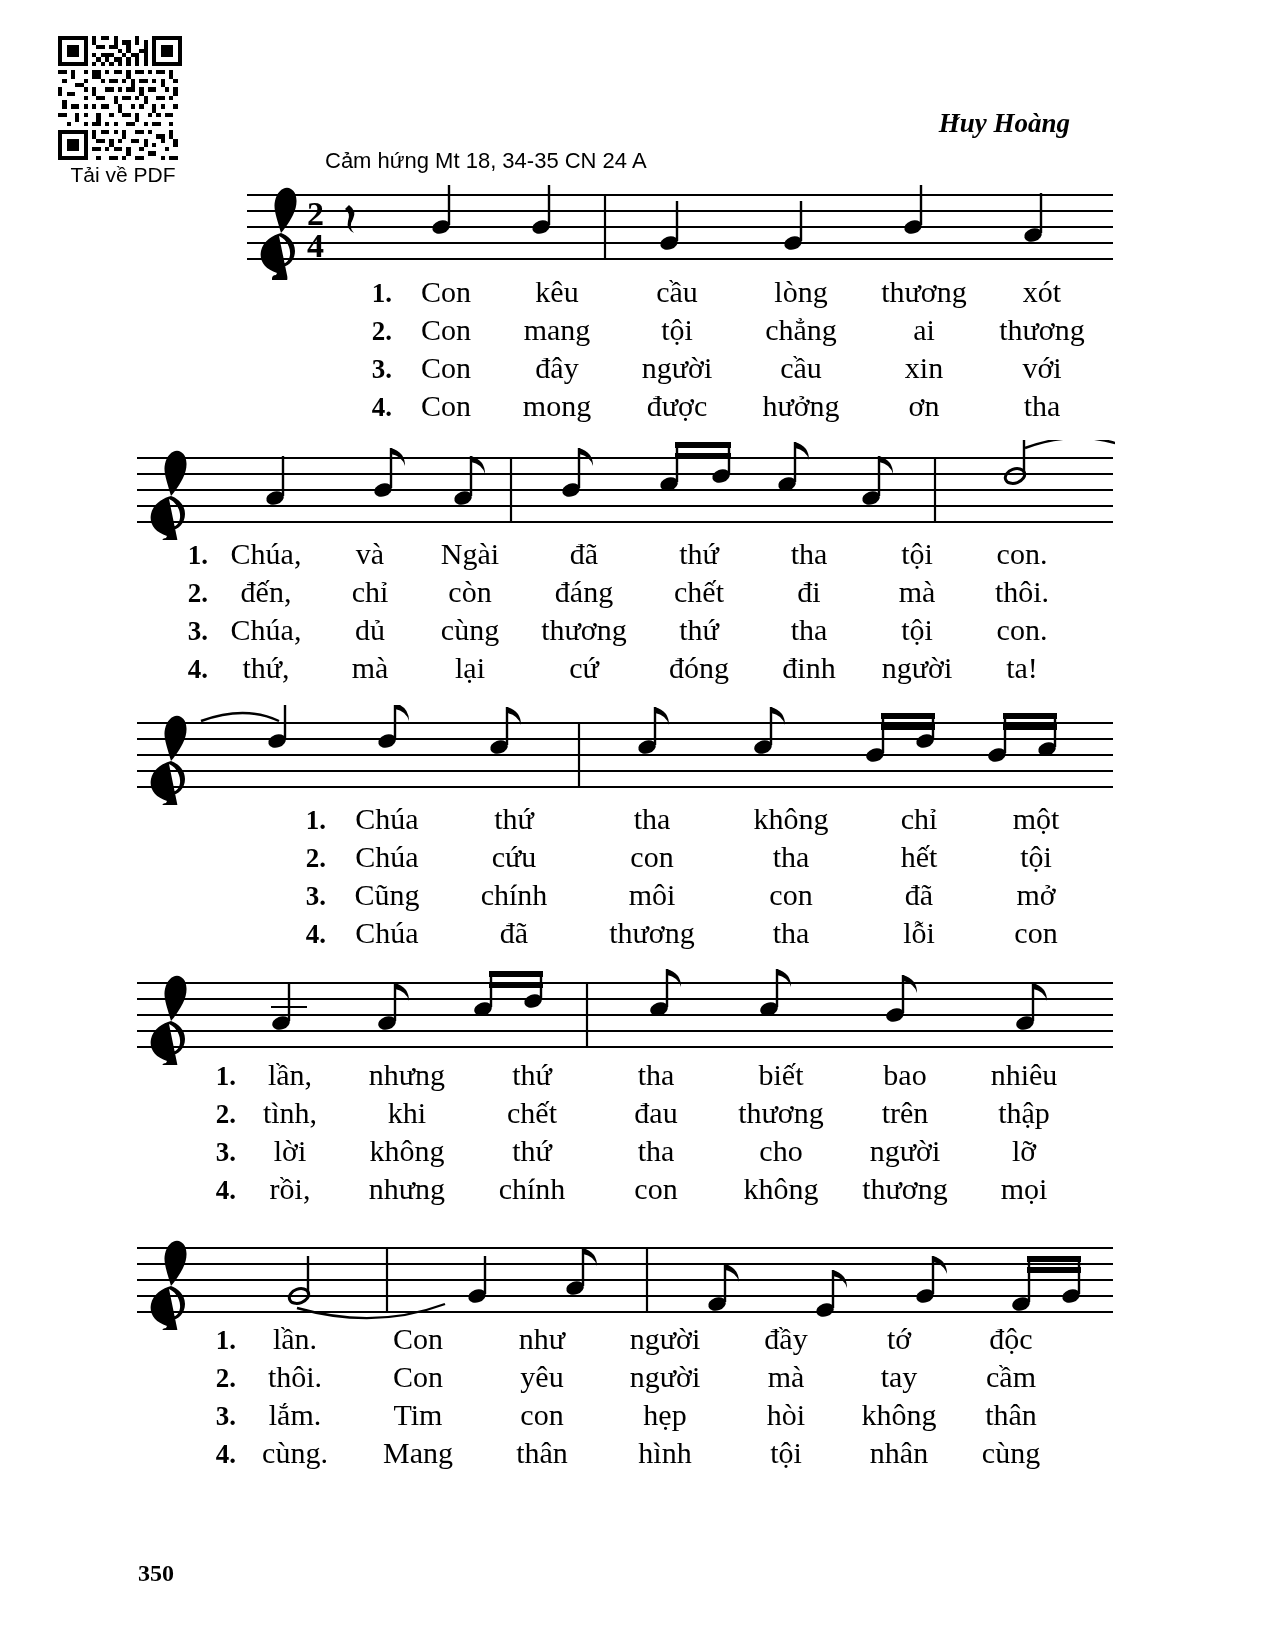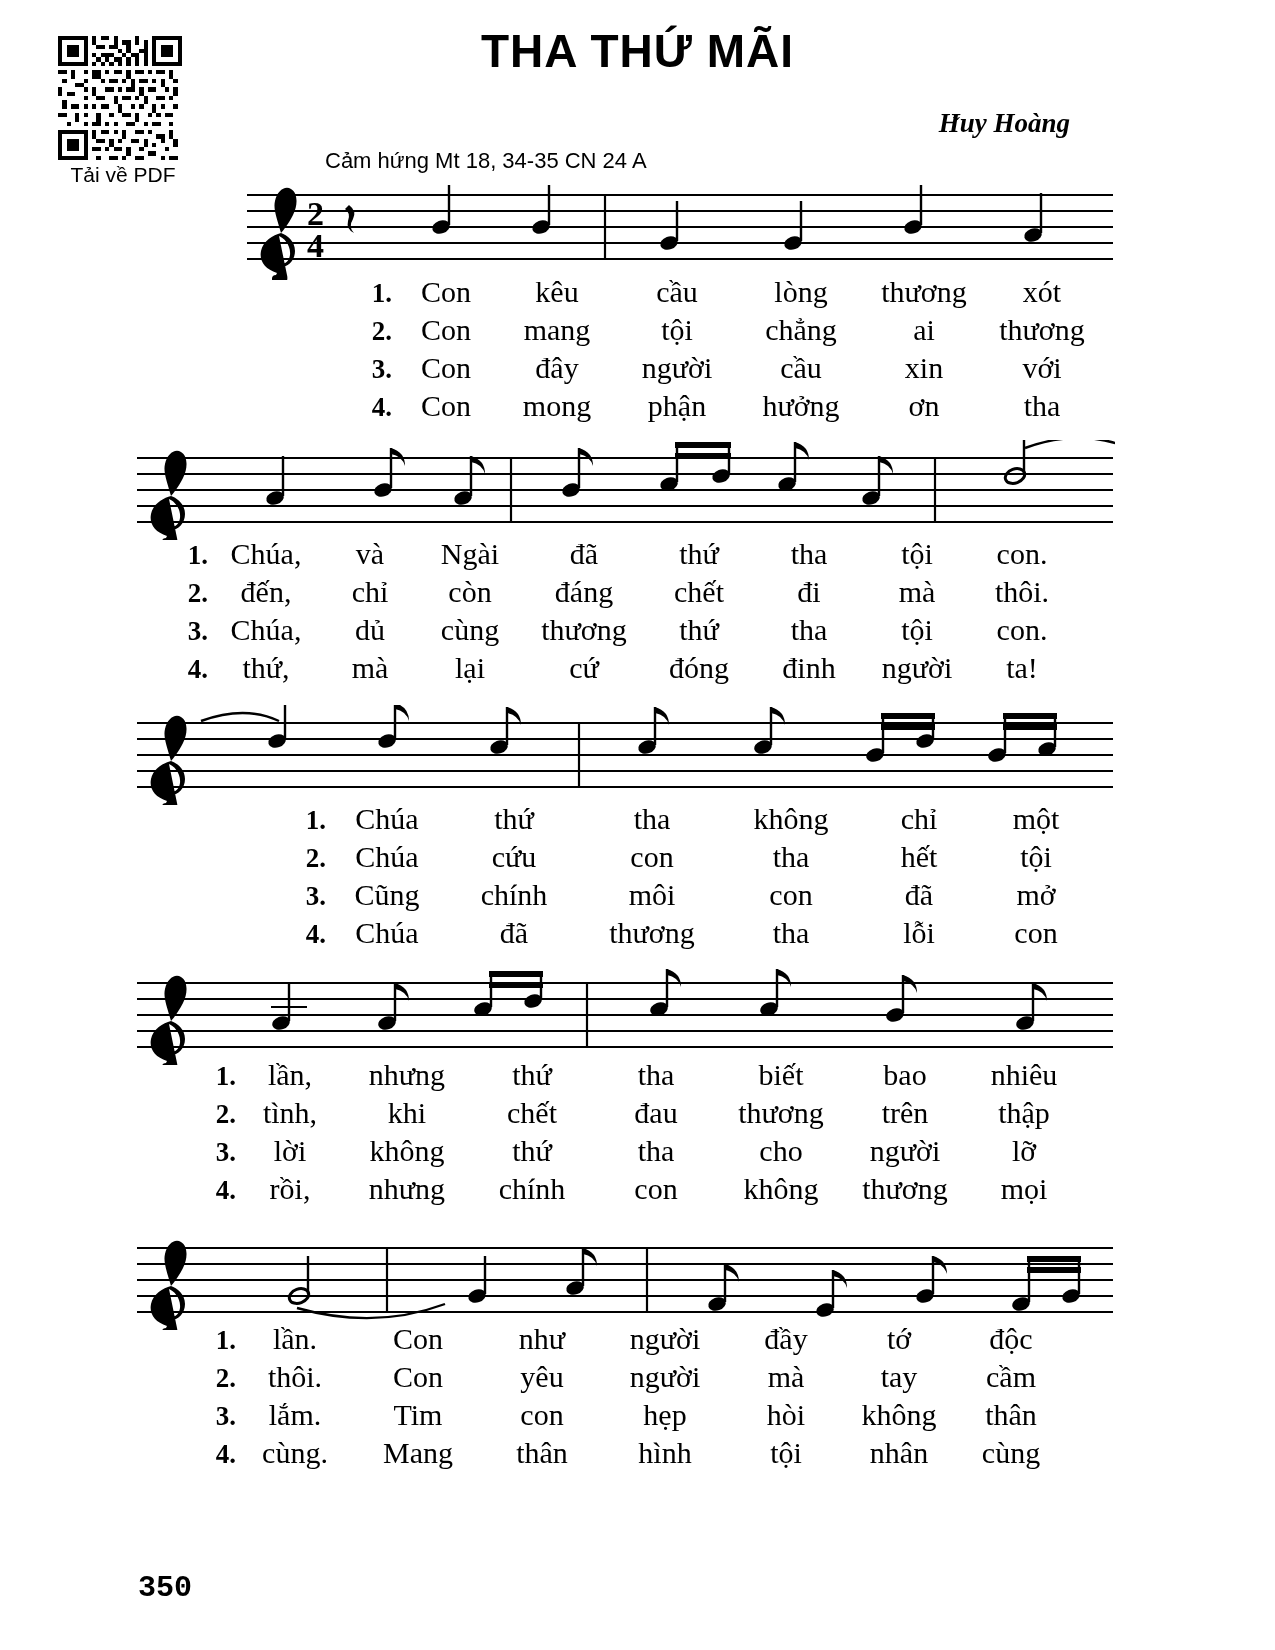--- a/index.html
+++ b/index.html
@@ -104,24 +104,23 @@
   .lyric-syl {
     text-align: center;
     flex: 0 0 auto;
     white-space: nowrap;
   }
 
   .page-number {
     position: absolute;
     left: 138px;
     top: 1560px;
-    font-family: Liberation Mono, monospace;
+    font-family: Liberation Serif, serif;
     font-weight: bold;
-    font-size: 30px;
-    margin-top: 11px;
+    font-size: 24px;
   }
 </style>
 </head>
 <body>
 
 <div class="page">
 
   <div class="qr-block">
     <svg class="qr-code" viewBox="0 0 29 29" shape-rendering="crispEdges">
       <rect width="29" height="29" fill="#ffffff"></rect>
@@ -276,21 +275,20 @@
           <rect x="12" y="28" width="2" height="1"></rect>
         <rect x="15" y="28" width="1" height="1"></rect>
           <rect x="18" y="28" width="2" height="1"></rect>
         <rect x="24" y="28" width="1" height="1"></rect>
           <rect x="26" y="28" width="2" height="1"></rect>
       </g>
     </svg>
     <div class="qr-caption">Tải về PDF</div>
   </div>
 
-  <div class="song-title">THA THỨ MÃI</div>
   <div class="composer-mark">ˇ</div>
   <div class="composer">Huy Hoàng</div>
   <div class="inspiration">Cảm hứng Mt 18, 34-35 CN 24 A</div>
 
   <div class="system" style="left:245px; top:185px;">
     <svg width="870" height="95" viewBox="0 0 870 95">
       <g stroke="#000" stroke-width="2.2">
         <line x1="2" y1="10" x2="868" y2="10"></line>
         <line x1="2" y1="26" x2="868" y2="26"></line>
         <line x1="2" y1="42" x2="868" y2="42"></line>
@@ -359,21 +357,21 @@
       <span class="lyric-syl" style="width:114px">đây</span>
       <span class="lyric-syl" style="width:126px">người</span>
       <span class="lyric-syl" style="width:122px">cầu</span>
       <span class="lyric-syl" style="width:124px">xin</span>
       <span class="lyric-syl" style="width:112px">với</span>
     </div>
     <div class="lyric-line">
       <span class="lyric-num" style="width:42px">4.</span>
       <span class="lyric-syl" style="width:108px">Con</span>
       <span class="lyric-syl" style="width:114px">mong</span>
-      <span class="lyric-syl" style="width:126px">phận</span>
+      <span class="lyric-syl" style="width:126px">được</span>
       <span class="lyric-syl" style="width:122px">hưởng</span>
       <span class="lyric-syl" style="width:124px">ơn</span>
       <span class="lyric-syl" style="width:112px">tha</span>
     </div>
   </div>
 
   <div class="system" style="left:135px; top:440px;">
     <svg width="980" height="100" viewBox="0 0 980 100">
       <g stroke="#000" stroke-width="2.2">
         <line x1="2" y1="18" x2="978" y2="18"></line>

